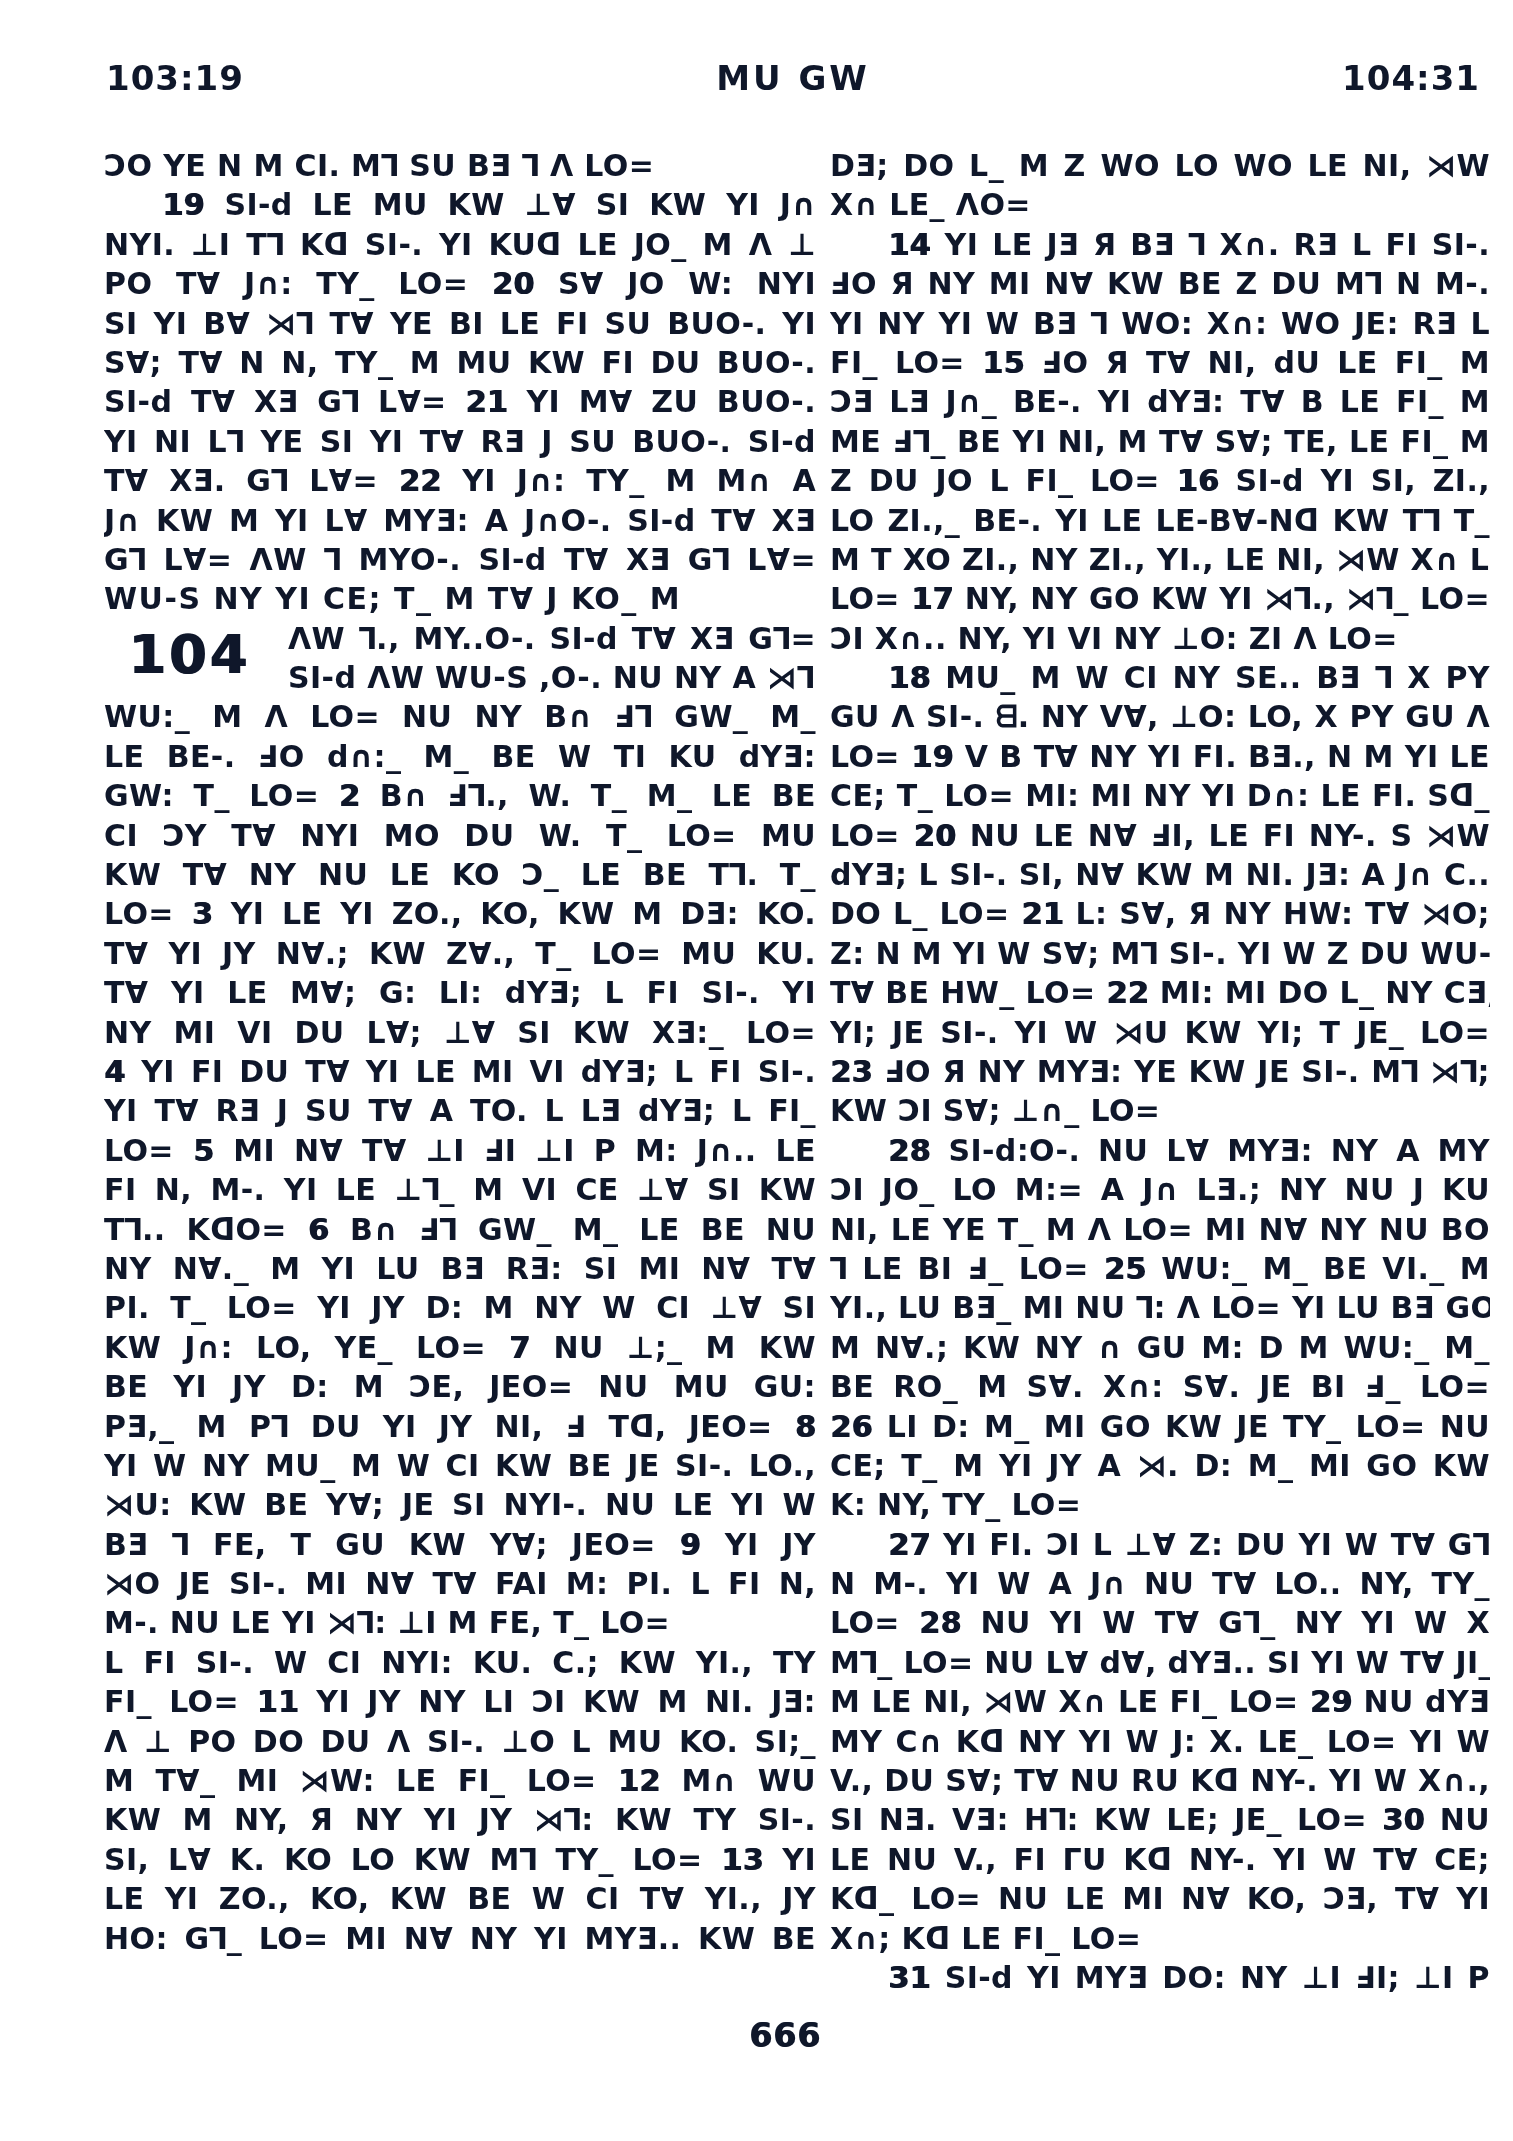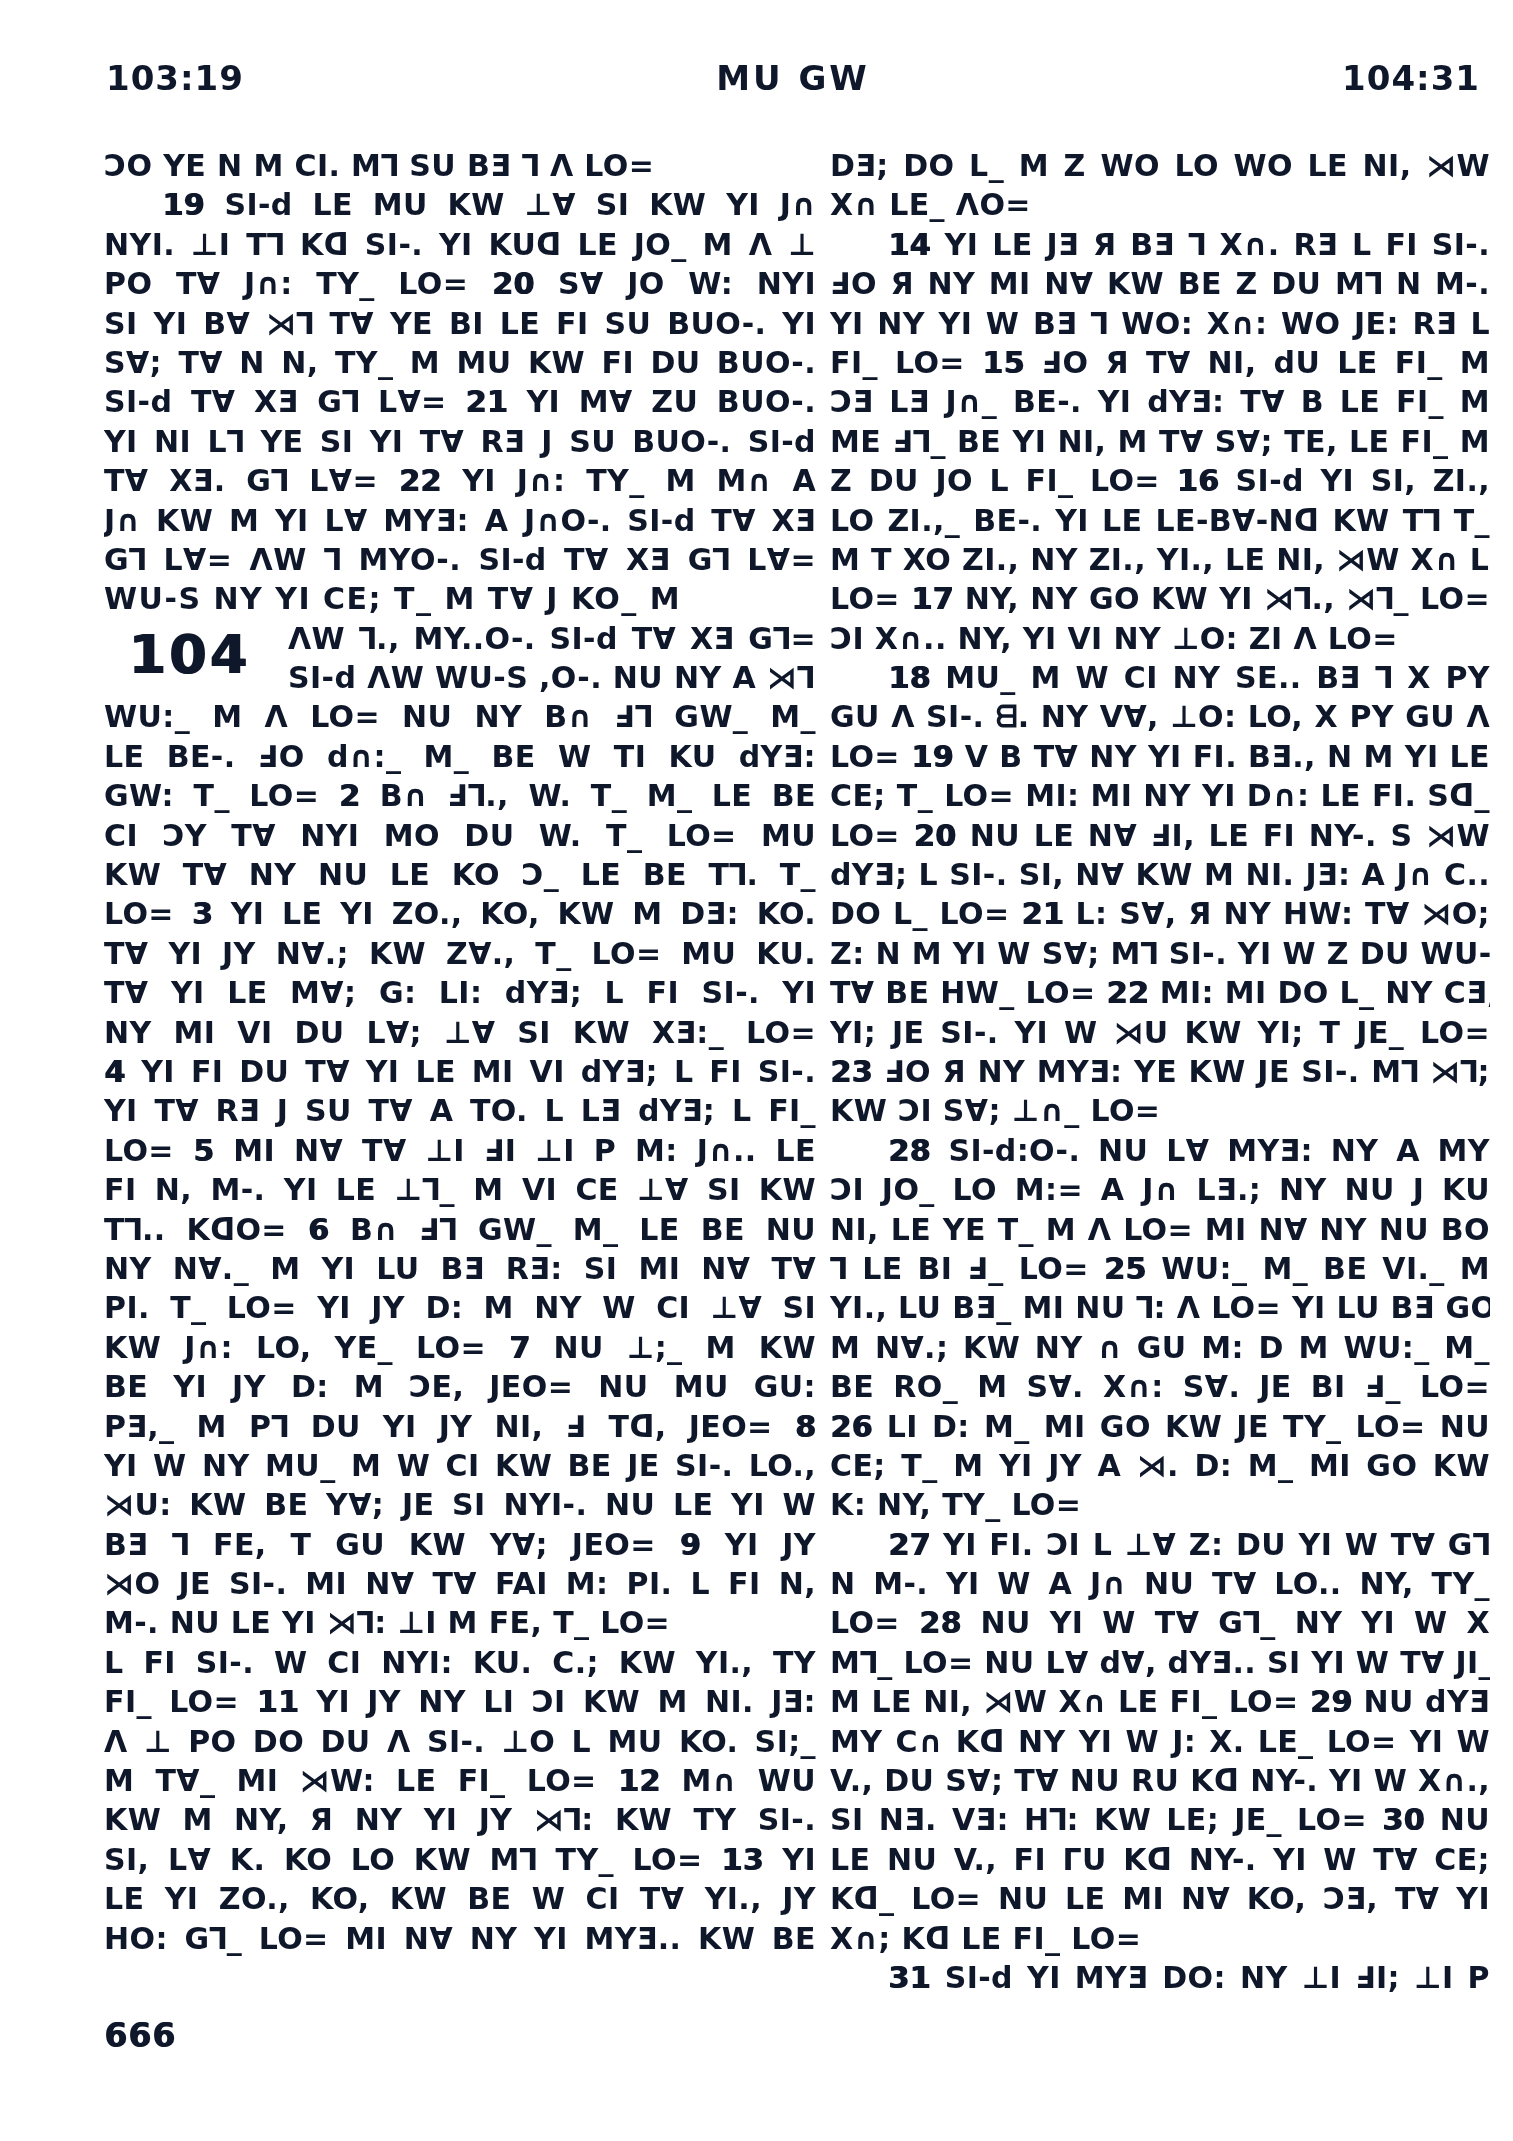--- a/index.html
+++ b/index.html
@@ -40,22 +40,22 @@
     overflow:hidden;white-space:nowrap;
   }
   .dropcap{position:relative;padding-left:184px;height:78.8px;}
   .chapnum{
     position:absolute;left:24px;top:-6px;
     font-size:54px;line-height:84px;font-weight:bold;letter-spacing:3px;
     text-shadow:1.5px 0 0 currentColor;
   }
   .vnum{font-weight:bold;text-shadow:1.2px 0 0 currentColor;}
   .pagenum{
-    position:absolute;top:2016px;left:62px;width:1386px;
-    font-size:33px;font-weight:bold;letter-spacing:1px;
+    position:absolute;top:2016px;left:50px;width:1386px;
+    text-align:center;font-size:33px;font-weight:bold;letter-spacing:1px;
     text-shadow:1px 0 0 currentColor;
   }
 </style>
 </head>
 <body>
 
 <div class="page">
   <div class="corner"></div>
 
   <div class="header">

